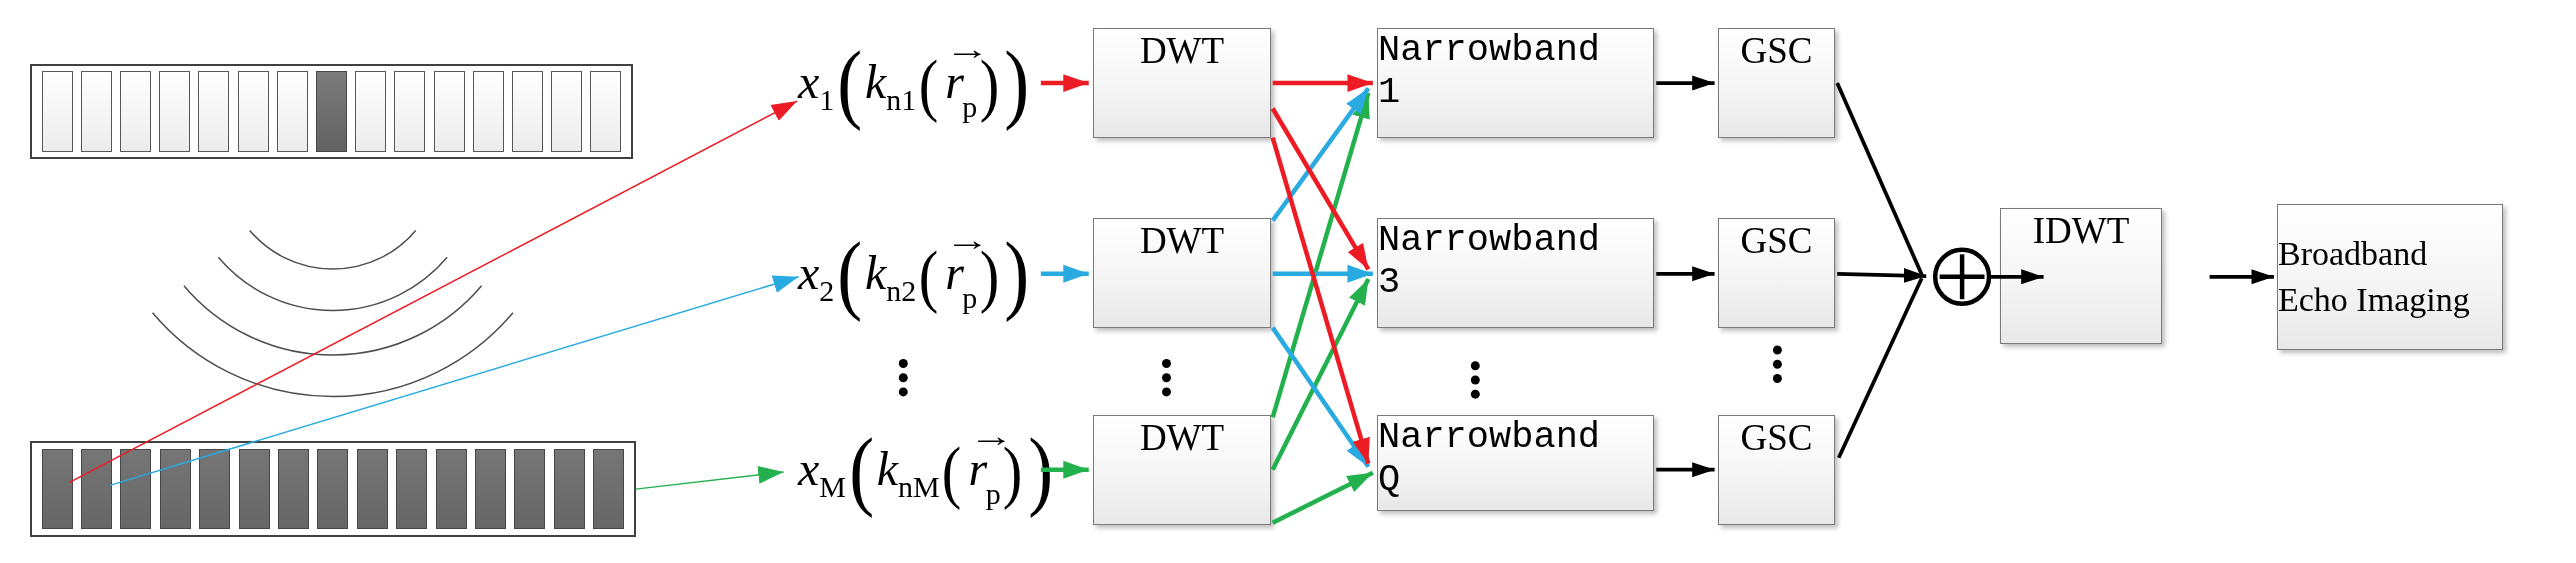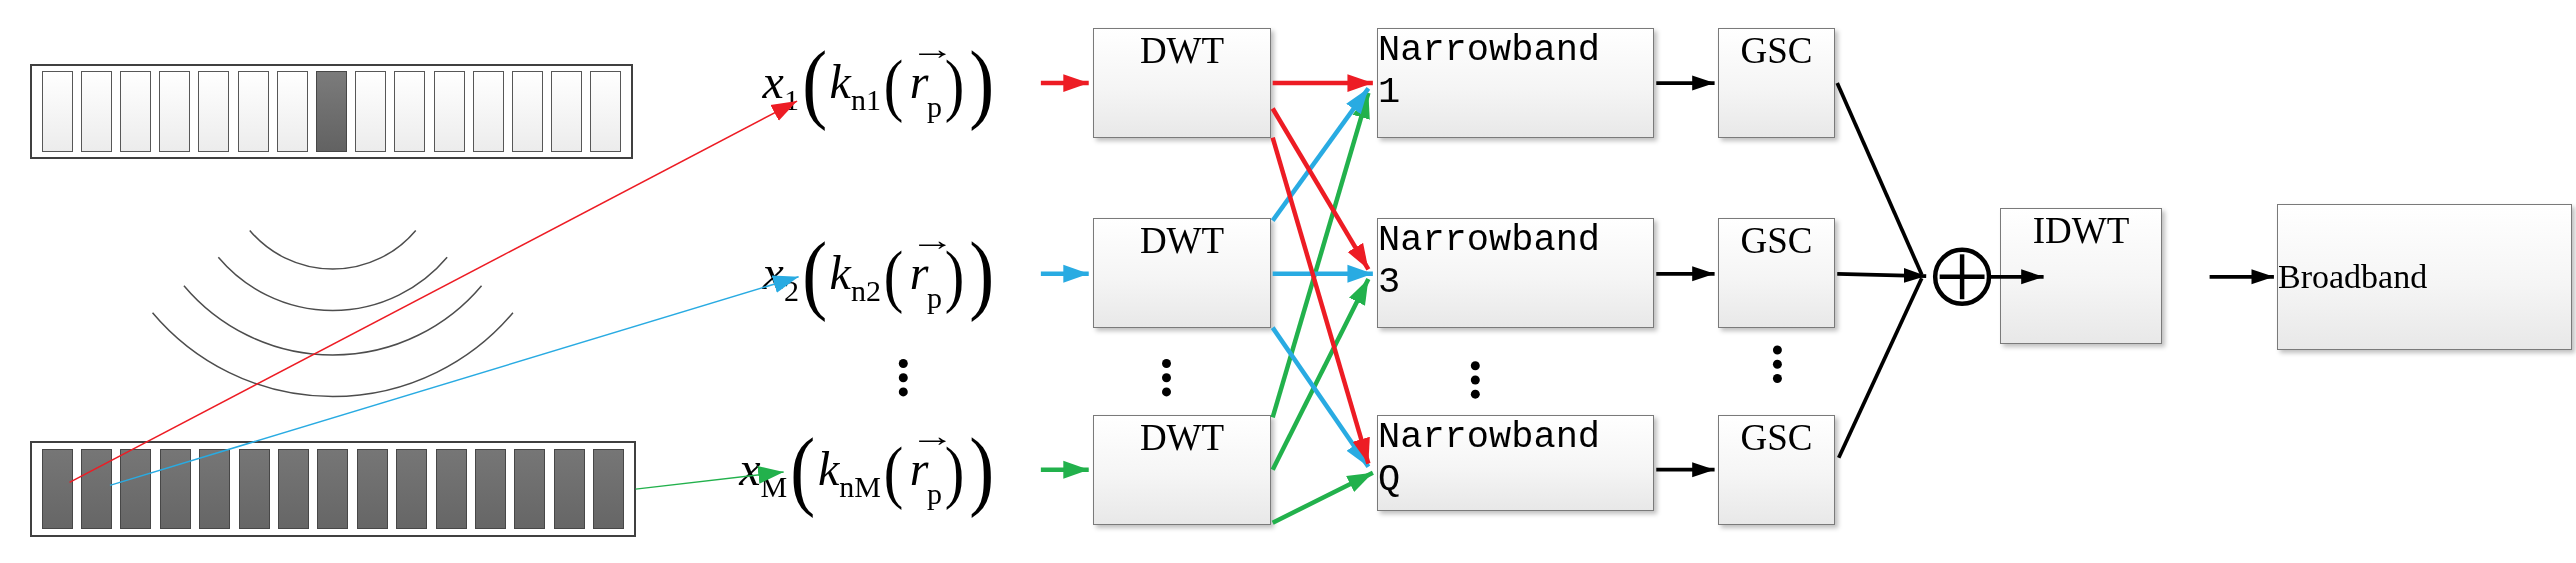--- a/index.html
+++ b/index.html
@@ -15,22 +15,22 @@
   #array-top .el.active{background:linear-gradient(180deg,#7b7b7b,#626262);border-color:#474747;}
   #array-bottom .el{height:80px;background:linear-gradient(180deg,#767676,#666666);border-color:#474747;}
   
   .box{position:absolute;box-sizing:border-box;
        background:linear-gradient(180deg,#ffffff 0%,#f5f5f5 55%,#e8e8e8 100%);
        border:1.5px solid #7a7a7a;box-shadow:3px 3px 4.5px rgba(0,0,0,0.25);
        display:flex;justify-content:center;font-size:37px;}
   .nb{word-spacing:12px;font-family:Liberation Mono, monospace;}
   .out{flex-direction:column;font-size:34px;line-height:1.35;}
   
-  .siglabel{position:absolute;left:743px;width:254px;height:132px;
-            display:flex;align-items:center;justify-content:flex-end;}
+  .siglabel{position:absolute;left:798px;width:254px;height:132px;
+            display:flex;align-items:center;justify-content:flex-start;}
   .mathline{font-size:48px;line-height:1;white-space:nowrap;}
   .it{font-style:italic;}
   .sub{font-size:30px;position:relative;top:12px;}
   .p1{font-size:88px;vertical-align:-0.16em;display:inline-block;transform:scaleX(0.85);margin:0 0.7px;}
   .p2{font-size:69px;vertical-align:-0.15em;display:inline-block;transform:scaleX(0.85);margin:0 0.7px;}
   .rvec{position:relative;display:inline-block;margin-left:4.5px;}
   .vecarrow{position:absolute;left:0;top:-24px;font-size:30px;font-style:normal;
             transform:scaleX(1.5);transform-origin:0 50%;}
   .rsub{top:19.4px;margin-left:-1.5px;}
   
@@ -112,22 +112,23 @@
   <div class="box" style="left:1718px;top:218px;width:117px;height:110px">
       <span>GSC</span>
     </div>
   <div class="box" style="left:1718px;top:415px;width:117px;height:110px">
       <span>GSC</span>
     </div>
 
   <div class="box" style="left:2000px;top:208px;width:162px;height:136px">
       <span>IDWT</span>
     </div>
-  <div class="box out" style="left:2277px;top:204px;width:295px;height:146px">
+  <div class="box out" style="left:2277px;top:204px;width:226px;height:146px">
     <span>Broadband</span>
+    <span>Echo Imaging</span>
   </div>
 
   <svg id="overlay" viewBox="0 0 3445 754">
     <defs>
       <marker id="mred" markerUnits="userSpaceOnUse" markerWidth="36" markerHeight="26" refX="34" refY="13" orient="auto">
         <path d="M0,1 L34,13 L0,25 Z" fill="#ed1c24"></path>
         </marker>
       <marker id="mblue" markerUnits="userSpaceOnUse" markerWidth="36" markerHeight="26" refX="34" refY="13" orient="auto">
         <path d="M0,1 L34,13 L0,25 Z" fill="#29abe2"></path>
         </marker>

